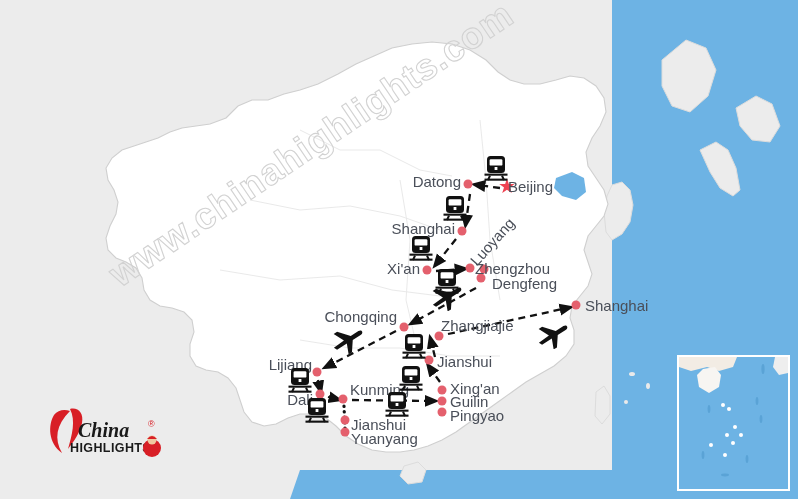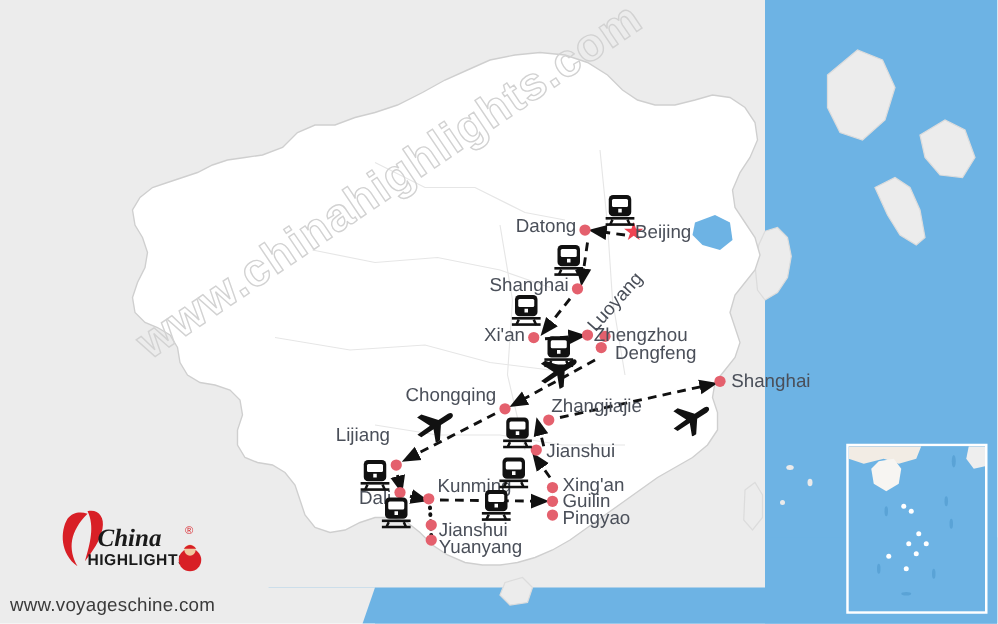--- a/index.html
+++ b/index.html
@@ -360,21 +360,21 @@
       <div class="city-label lab-r" style="left: 492px; top: 283px;">Dengfeng</div>
       <div class="city-dot" style="left: 576px; top: 305px;"></div>
       <div class="city-label lab-r" style="left: 585px; top: 305px;">Shanghai</div>
       <div class="city-dot" style="left: 404px; top: 327px;"></div>
       <div class="city-label lab-l" style="left: 397px; top: 316px;">Chongqing</div>
       <div class="city-dot" style="left: 439px; top: 336px;"></div>
       <div class="city-label lab-r" style="left: 441px; top: 325px;">Zhangjiajie</div>
       <div class="city-dot" style="left: 429px; top: 360px;"></div>
       <div class="city-label lab-r" style="left: 437px; top: 361px;">Jianshui</div>
       <div class="city-dot" style="left: 317px; top: 372px;"></div>
-      <div class="city-label lab-l" style="left: 312px; top: 348px; text-align: right;">Lijiang</div>
+      <div class="city-label lab-l" style="left: 312px; top: 364px; text-align: right;">Lijiang</div>
       <div class="city-dot" style="left: 320px; top: 394px;"></div>
       <div class="city-label lab-l" style="left: 313px; top: 399px;">Dali</div>
       <div class="city-dot" style="left: 343px; top: 399px;"></div>
       <div class="city-label lab-r" style="left: 350px; top: 389px;">Kunming</div>
       <div class="city-dot" style="left: 442px; top: 390px;"></div>
       <div class="city-label lab-r" style="left: 450px; top: 388px;">Xing'an</div>
       <div class="city-dot" style="left: 442px; top: 401px;"></div>
       <div class="city-label lab-r" style="left: 450px; top: 401px;">Guilin</div>
       <div class="city-dot" style="left: 442px; top: 412px;"></div>
       <div class="city-label lab-r" style="left: 450px; top: 415px;">Pingyao</div>
@@ -418,15 +418,14 @@
       <path d="M22,4 C30,2 36,8 34,18 C32,28 26,36 20,44 C24,30 28,16 22,4 Z" fill="#d81f26"></path>
       <text x="30" y="32" font-family="'Liberation Serif',serif" font-size="20" font-style="italic" font-weight="bold" fill="#1a1a1a">China</text>
       <text x="22" y="47" font-family="'Liberation Sans',sans-serif" font-size="12.5" font-weight="bold" fill="#1a1a1a" letter-spacing="0.4">HIGHLIGHTS</text>
       <circle cx="104" cy="43" r="9" fill="#d81f26"></circle>
       <circle cx="104" cy="35" r="4.5" fill="#f0c9a0"></circle>
       <path d="M99,34 q5,-6 10,0 z" fill="#d81f26"></path>
       <text x="100" y="22" font-family="'Liberation Sans',sans-serif" font-size="9" fill="#d81f26">®</text>
     </svg>
   </div>
 
-  <div id="footer-url">www.voyageschine.com</div>
 
 </div>
 
 </body></html>

